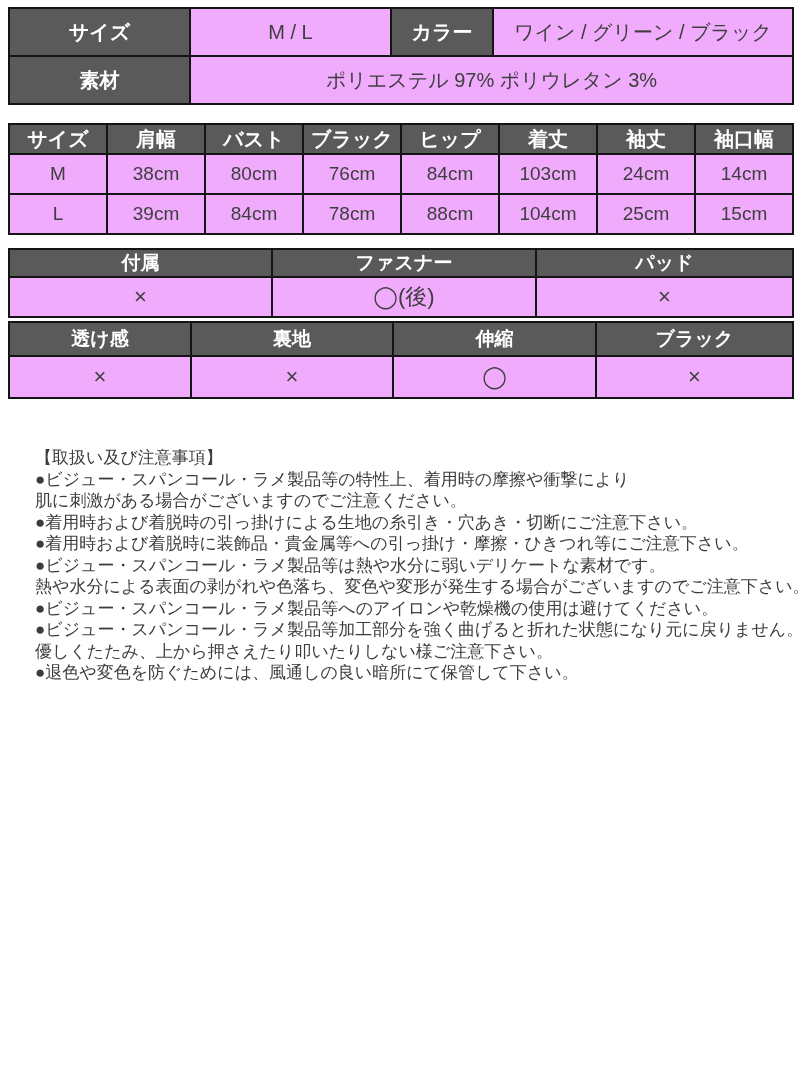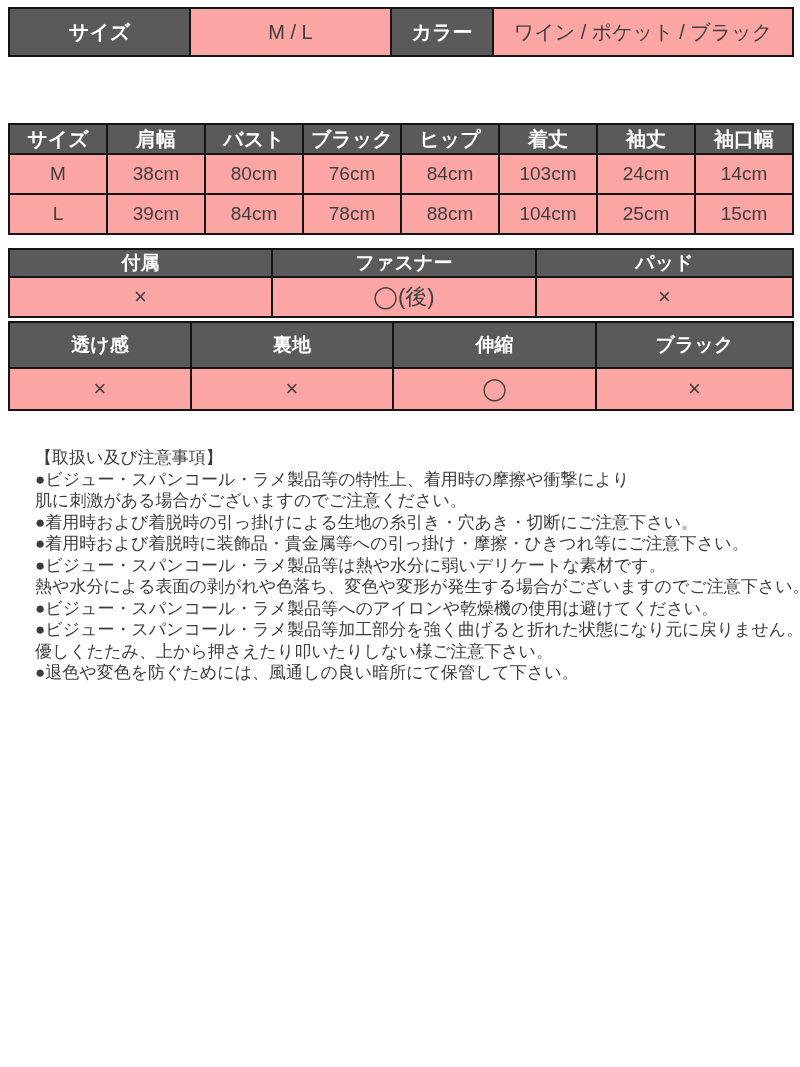--- a/index.html
+++ b/index.html
@@ -27,39 +27,39 @@
     vertical-align: middle;
     overflow: hidden;
     padding: 0;
   }
   .hd {
     background: #5a5a5a;
     color: #ffffff;
     font-weight: bold;
   }
   .val {
-    background: #fca5a5;
+    background: #f0abfc;
     color: #3e3e3e;
   }
 
   
   #info-table { top: 7px; font-size: 20px; }
   #info-table tr { height: 48px; }
 
   
   #measure-table { top: 123px; font-size: 19px; }
   #measure-table tr.head { height: 30px; font-size: 20px; }
   #measure-table tr.data { height: 40px; }
 
   
   #feature-table-1 { top: 248px; font-size: 19px; }
   #feature-table-1 tr.head { height: 18px; }
   #feature-table-1 tr.data { height: 40px; }
   #feature-table-2 { top: 321px; font-size: 19px; }
-  #feature-table-2 tr.head { height: 46px; }
+  #feature-table-2 tr.head { height: 34px; }
   #feature-table-2 tr.data { height: 42px; }
   .mark { font-size: 22px; }
 
   
   #care-notes {
     position: absolute;
     left: 35px;
     top: 447px;
     font-size: 17px;
     line-height: 21.5px;
@@ -75,21 +75,25 @@
       <col style="width:181px">
       <col style="width:201px">
       <col style="width:102px">
       <col style="width:300px">
     </colgroup>
   <tbody>
       <tr>
     <td class="hd">サイズ</td>
     <td class="val">M / L</td>
     <td class="hd">カラー</td>
-    <td class="val">ワイン / ポケット / ブラック</td>
+    <td class="val">ワイン / グリーン / ブラック</td>
+  </tr>
+  <tr>
+    <td class="hd">素材</td>
+    <td class="val" colspan="3">ポリエステル 97% ポリウレタン 3%</td>
   </tr>
 </tbody>
   </table>
 
 <table id="measure-table">
   <colgroup>
       <col style="width:98px">
       <col style="width:98px">
       <col style="width:98px">
       <col style="width:98px">

